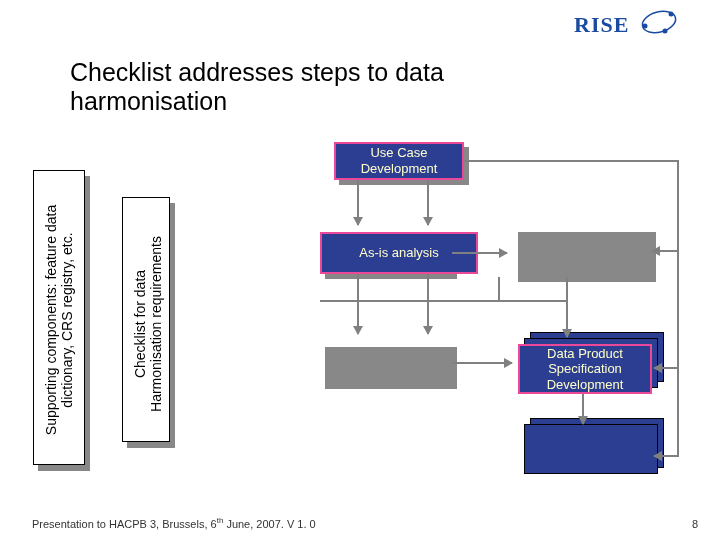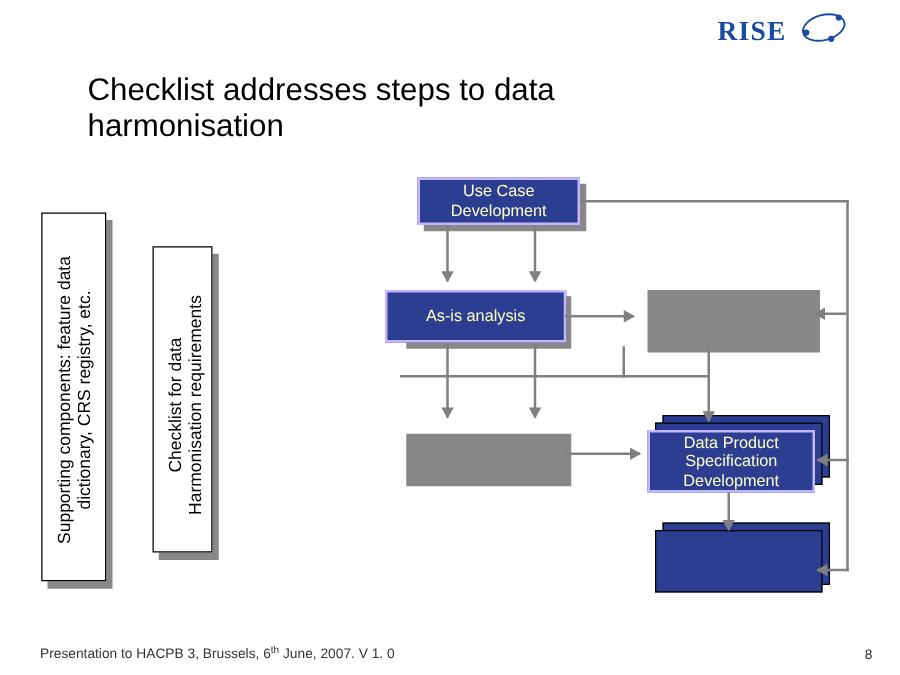--- a/index.html
+++ b/index.html
@@ -16,21 +16,21 @@
   .footer-left sup { font-size: 8px; }
   
   .diagram { position: absolute; top: 140px; left: 30px; width: 670px; height: 370px; }
   
   
   .vbar { position: absolute; background: #fff; border: 1px solid #000; }
   .vbar-shadow { position: absolute; background: #888; }
   .vbar-label { transform: rotate(-90deg); transform-origin: center; font-size: 14px; text-align: center; white-space: nowrap; position: absolute; }
   
   
-  .box { position: absolute; background: #2c3e91; color: #ffc; border: 2px solid #c4b5fd; display: flex; align-items: center; justify-content: center; text-align: center; font-size: 13px; line-height: 1.2; padding: 4px; }
+  .box { position: absolute; background: #2c3e91; color: #ffc; border: 2px solid #ec4899; display: flex; align-items: center; justify-content: center; text-align: center; font-size: 13px; line-height: 1.2; padding: 4px; }
   .box-shadow { position: absolute; background: #888; }
   .box-stack1 { position: absolute; background: #2c3e91; border: 1px solid #000; }
   .box-stack2 { position: absolute; background: #2c3e91; border: 1px solid #000; }
   
   
   .arrow-down { position: absolute; width: 2px; background: #808080; }
   .arrow-down::after { content: ''; position: absolute; bottom: -1px; left: -4px; border-left: 5px solid transparent; border-right: 5px solid transparent; border-top: 9px solid #808080; }
   
   .arrow-right { position: absolute; height: 2px; background: #808080; }
   .arrow-right::after { content: ''; position: absolute; right: -1px; top: -4px; border-top: 5px solid transparent; border-bottom: 5px solid transparent; border-left: 9px solid #808080; }
@@ -74,21 +74,21 @@
       <div>Harmonisation requirements</div>
     </div>
   </div>
 
   <div class="box-shadow" style="left:309px; top:7px; width:130px; height:38px;"></div>
   <div class="box" style="left:304px; top:2px; width:130px; height:38px;">
       <span>Use Case Development</span>
     </div>
 
   <div class="box-shadow" style="left:295px; top:97px; width:132px; height:42px;"></div>
-  <div class="box" style="left:278px; top:92px; width:145px; height:42px;text-align:right;">
+  <div class="box" style="left:290px; top:92px; width:158px; height:42px;text-align:right;">
       <span>As-is analysis</span>
     </div>
 
   <div class="box-shadow" style="left:488px; top:92px; width:138px; height:50px;"></div>
 
   <div class="box-shadow" style="left:295px; top:207px; width:132px; height:42px;"></div>
 
   <div class="box-stack1" style="left:500px; top:192px; width:134px; height:50px;"></div>
   <div class="box-stack2" style="left:494px; top:198px; width:134px; height:50px;"></div>
   <div class="box" style="left:488px; top:204px; width:134px; height:50px;">

